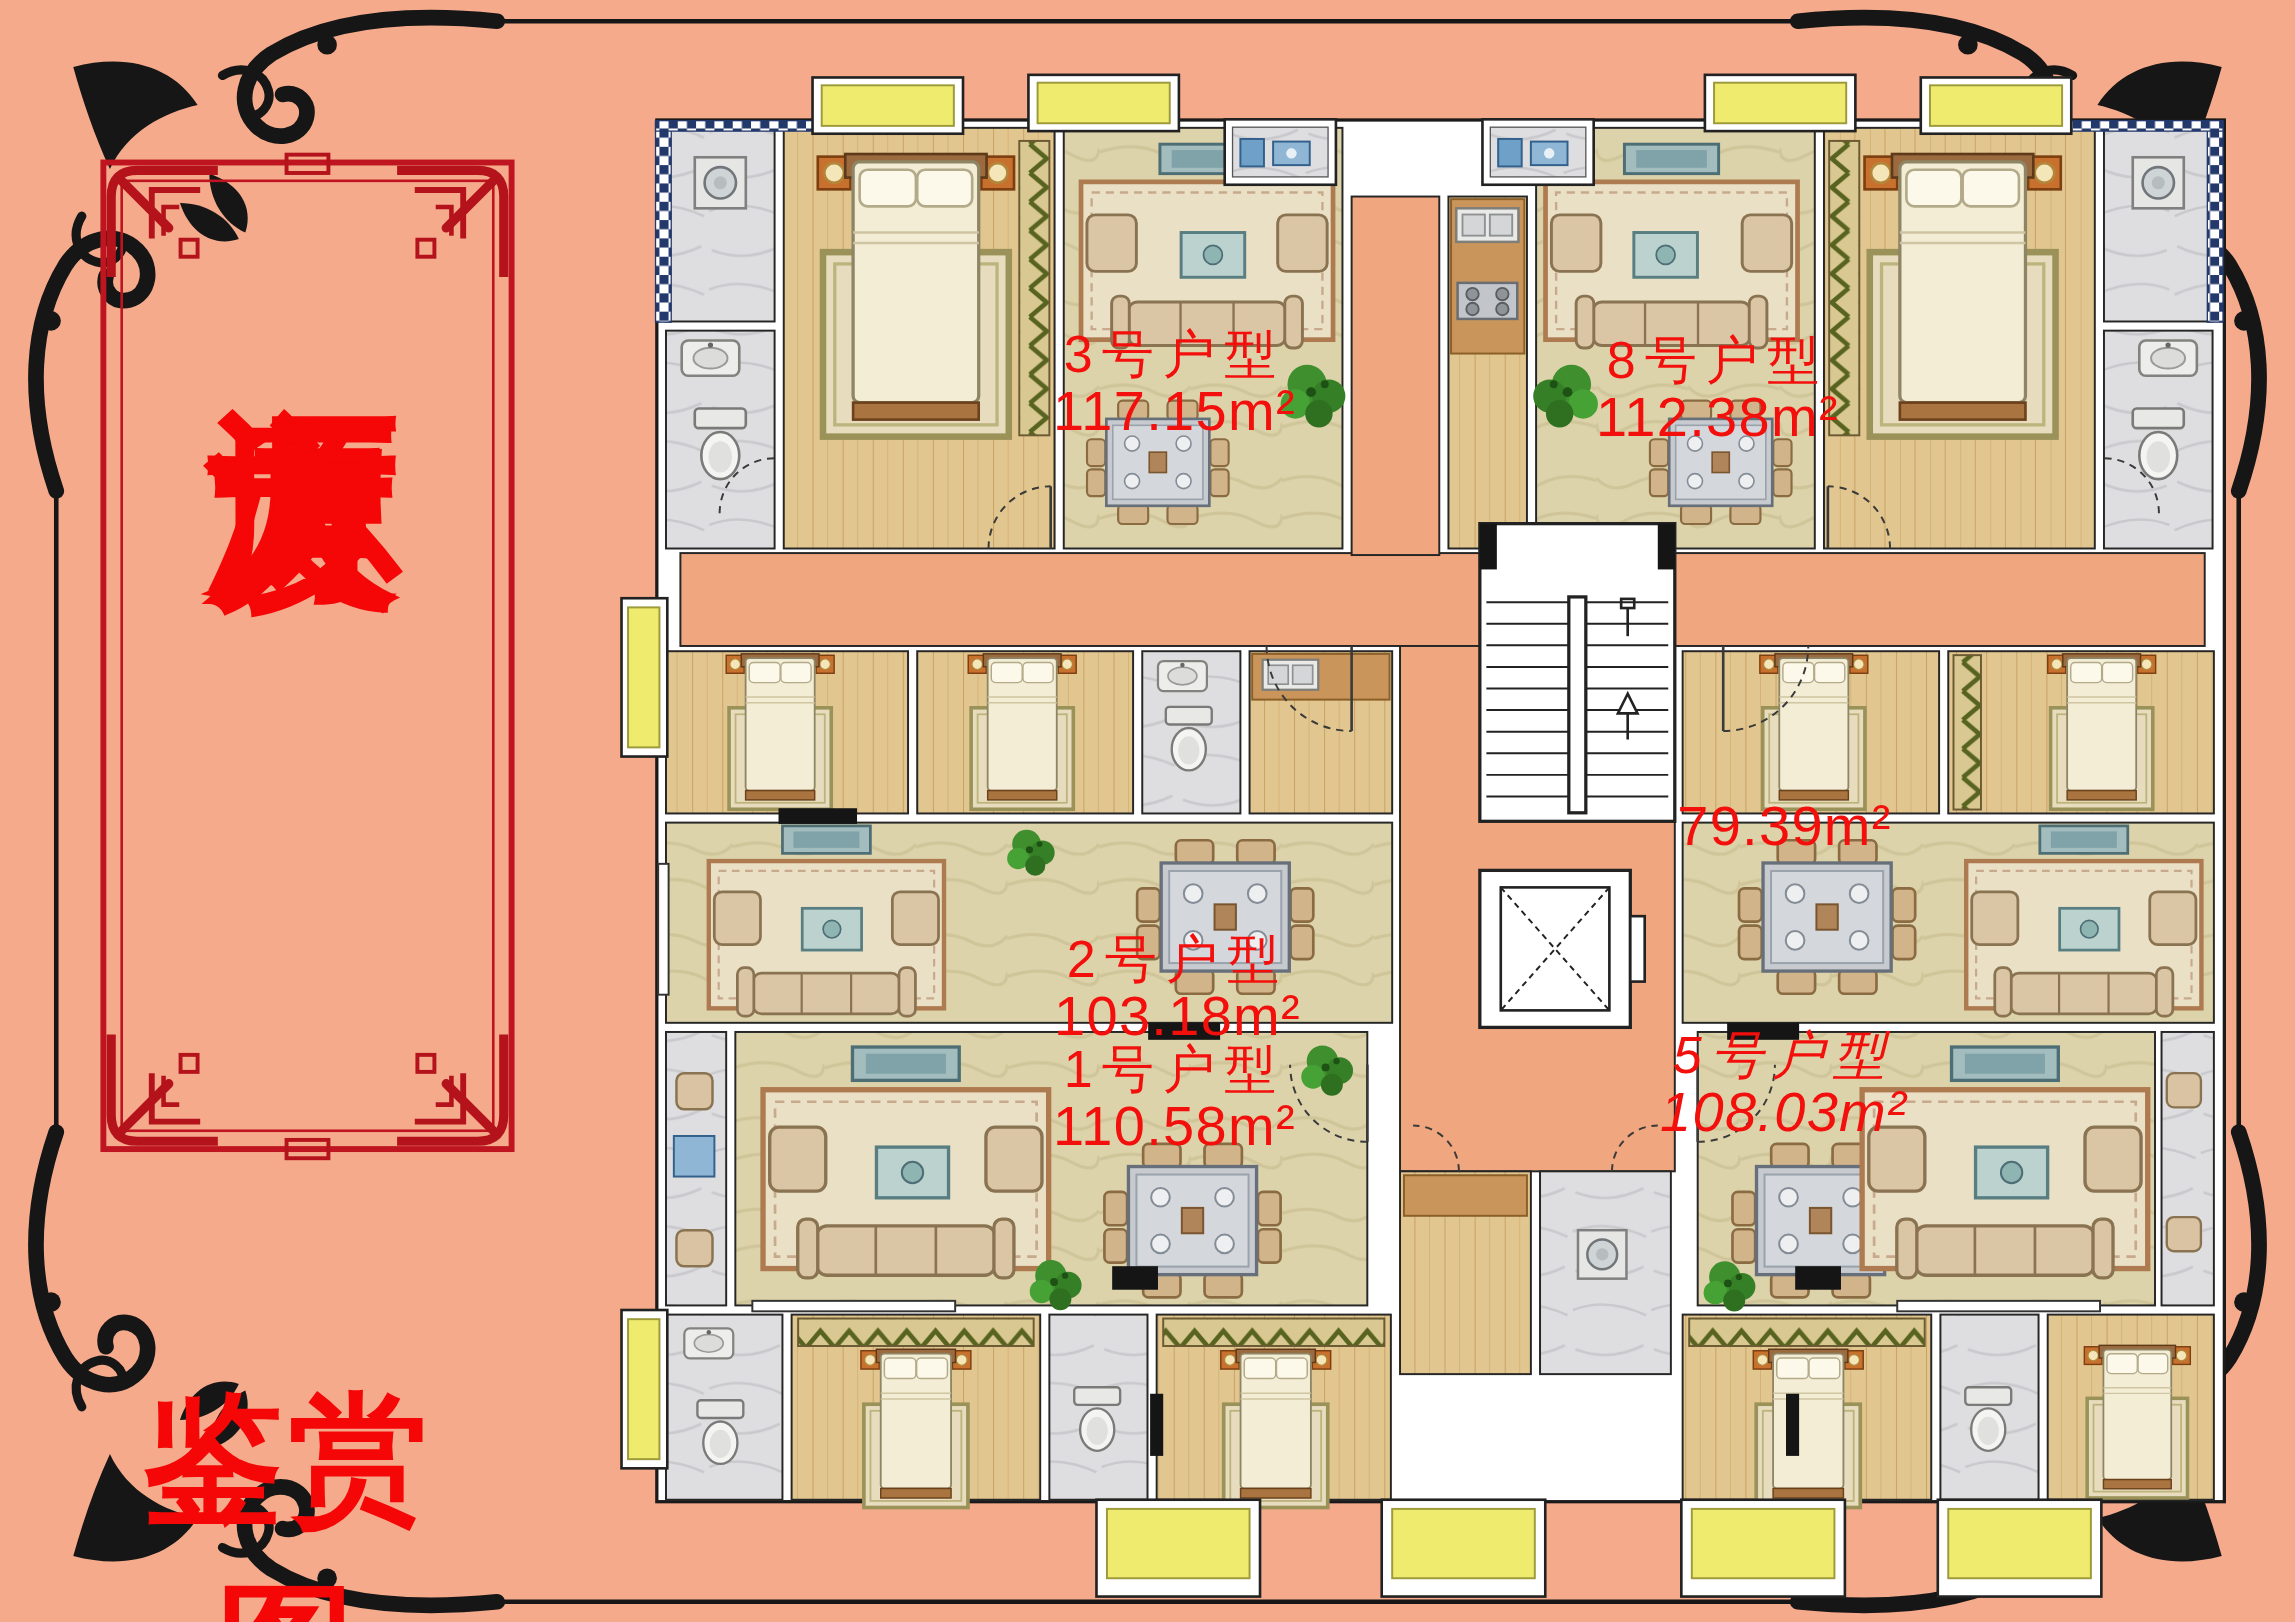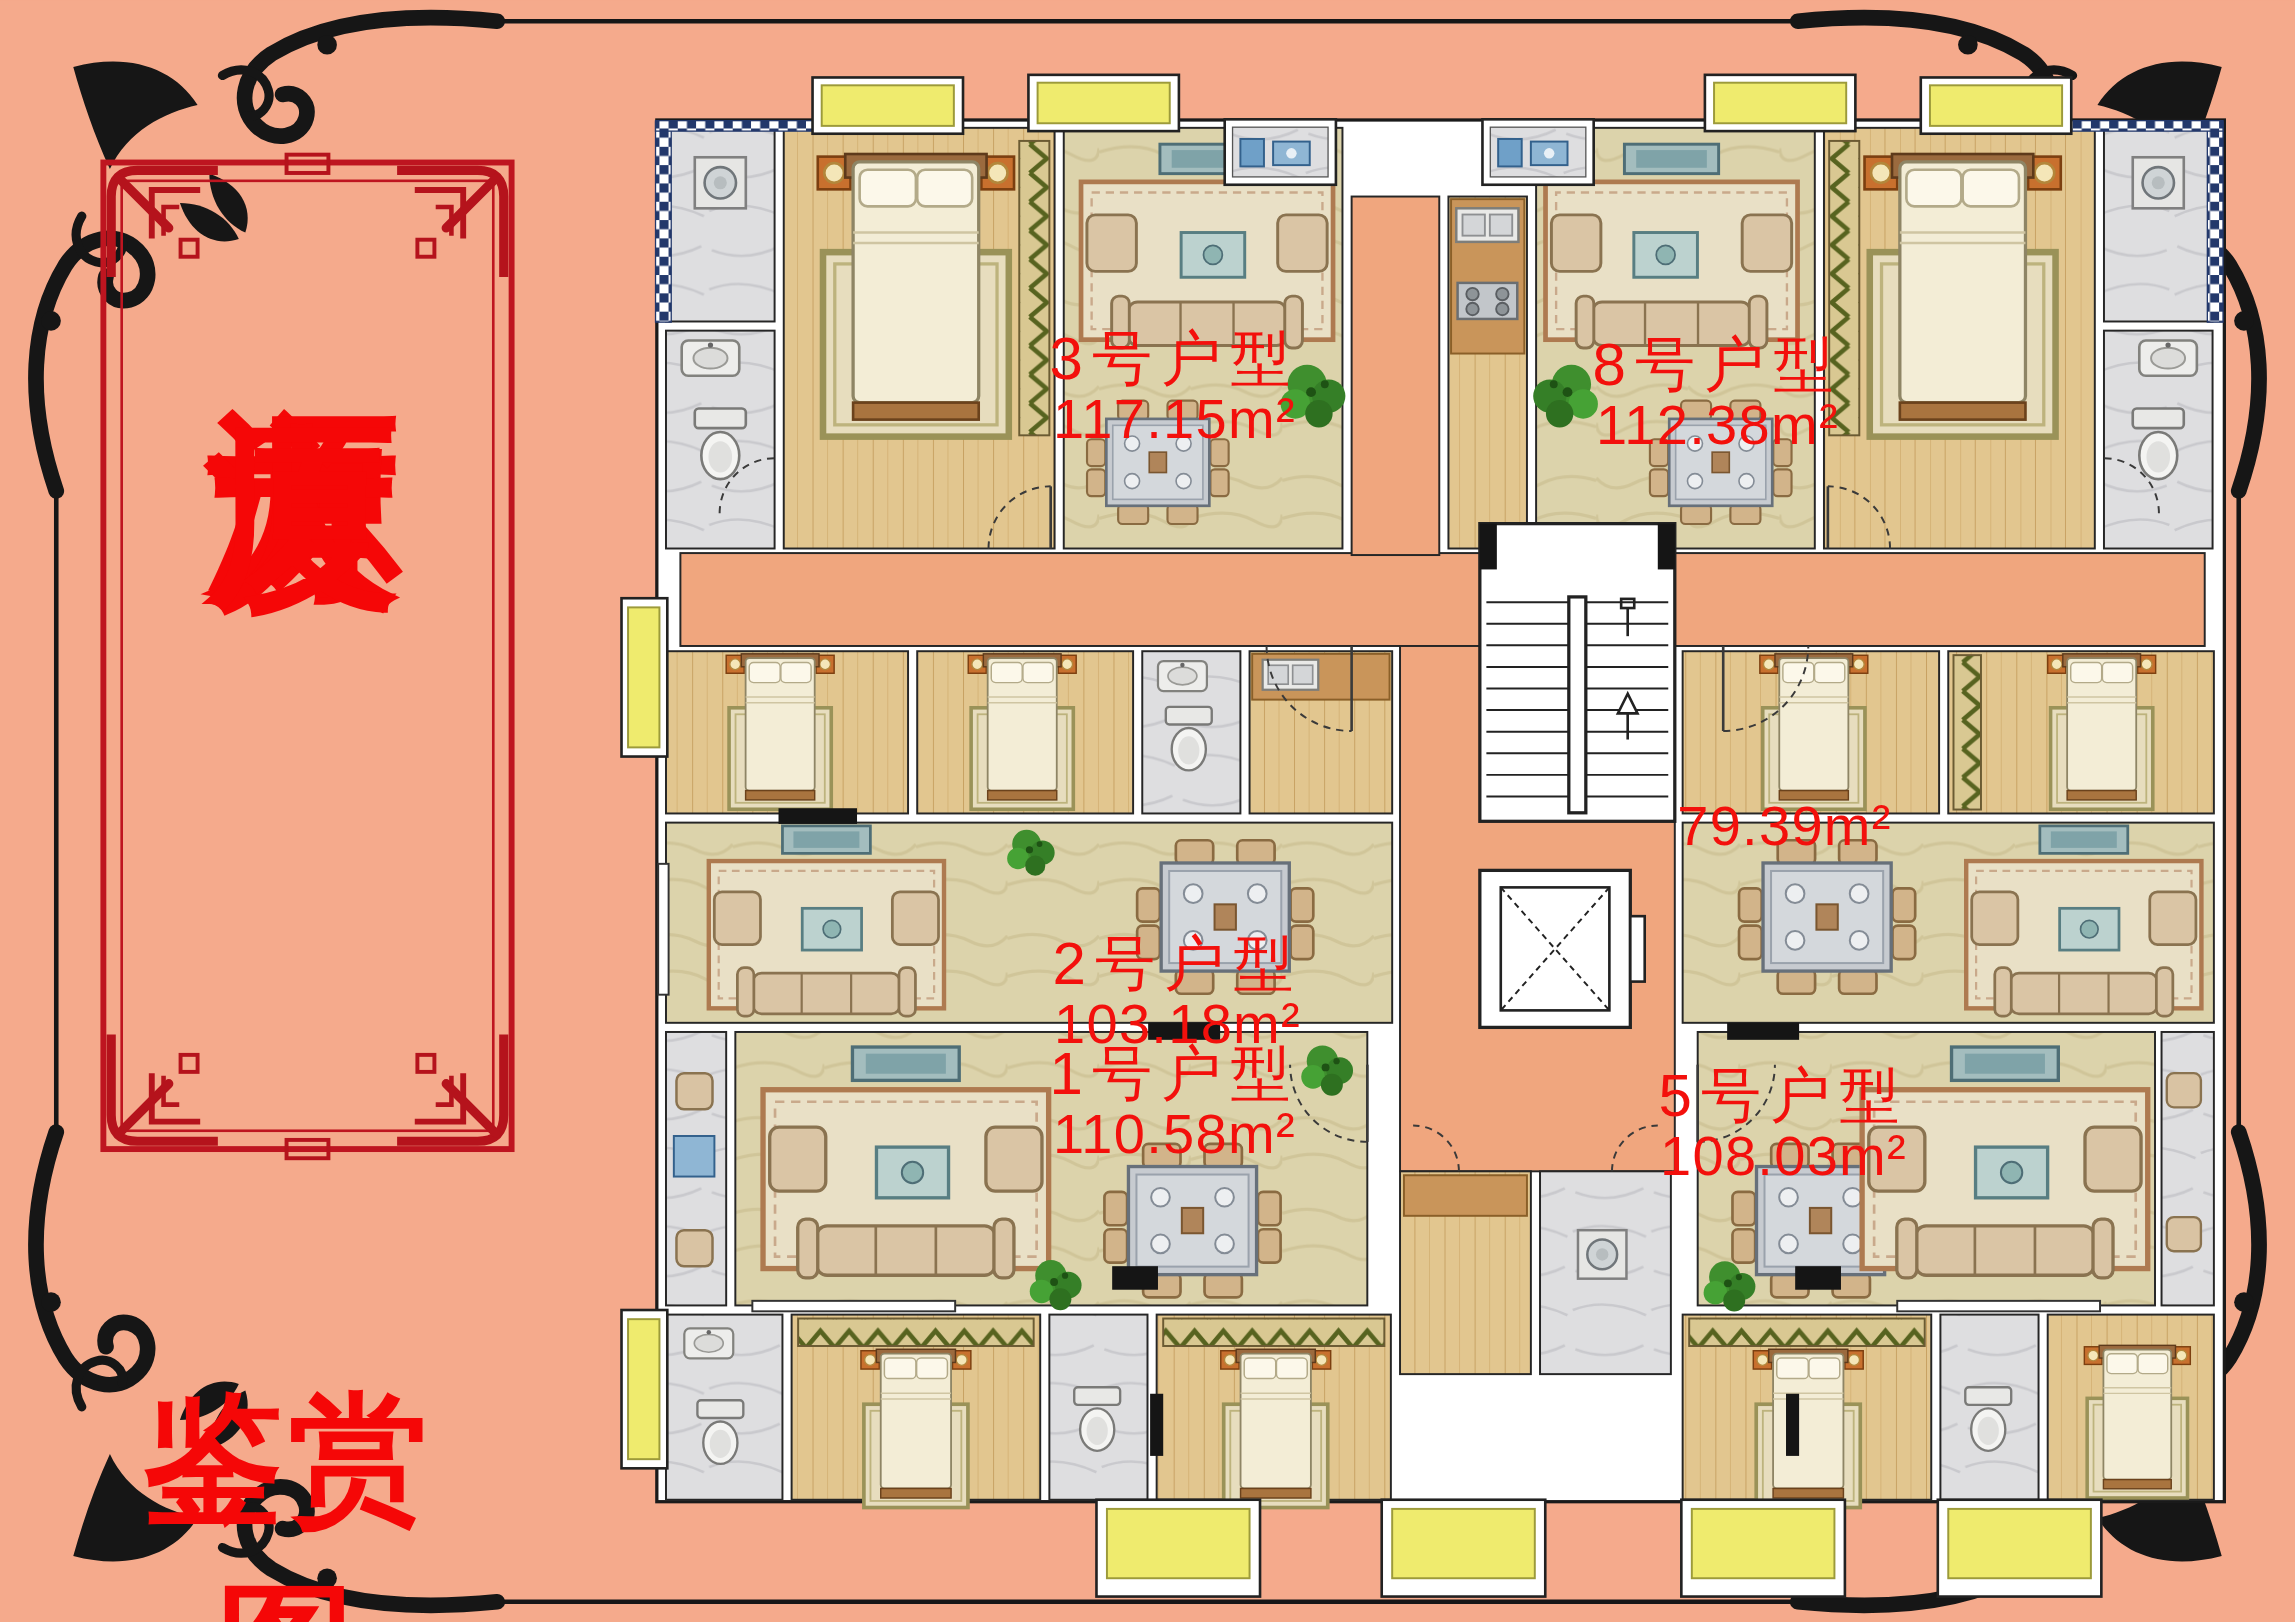--- a/index.html
+++ b/index.html
@@ -7,21 +7,21 @@
          font-family:"Liberation Sans",sans-serif;}
   .scene svg{position:absolute;left:0;top:0;}
   .title-vert{position:absolute;left:208px;top:241px;writing-mode:vertical-rl;
       text-orientation:upright;font-family:"DejaVu Serif",serif;font-weight:bold;
       font-size:196px;line-height:196px;letter-spacing:10.5px;color:#F50707;}
   .sub{position:absolute;left:79px;width:419px;text-align:center;color:#F50707;
       font-family:"DejaVu Serif",serif;font-weight:bold;}
   .sub1{top:1214px;font-size:140px;letter-spacing:39px;text-indent:39px;}
   .sub2{top:1366px;font-size:140px;letter-spacing:5.2px;}
   .ulabel{position:absolute;width:301px;text-align:center;color:#F3100C;line-height:1.05;}
-  .uname{font-size:60px;letter-spacing:9.2px;font-weight:500;}
+  .uname{font-size:52px;letter-spacing:9.2px;font-weight:500;}
   .uarea{font-size:56px;letter-spacing:1.3px;}
   .arc{fill:none;stroke:#3a3a3a;stroke-width:3;stroke-dasharray:11 9;}
   .leaf{stroke:#3a3a3a;stroke-width:4;}
 </style>
 </head>
 <body>
 
 <div class="scene">
 
 <svg width="2295" height="1623" viewBox="0 0 3508 2480" xmlns="http://www.w3.org/2000/svg">
@@ -408,19 +408,19 @@
   <div class="uname">2号户型</div>
   <div class="uarea">103.18m²</div>
 </div>
 <div class="ulabel" style="left:1634px;top:797px;">
   <div class="uarea">79.39m²</div>
 </div>
 <div class="ulabel" style="left:1024px;top:1042px;">
   <div class="uname">1号户型</div>
   <div class="uarea">110.58m²</div>
 </div>
-<div class="ulabel" style="left:1633px;top:1064px;">
+<div class="ulabel" style="left:1633px;top:1028px;font-style:italic;">
   <div class="uname">5号户型</div>
   <div class="uarea">108.03m²</div>
 </div>
 
 </div>
 
 
 </body></html>

